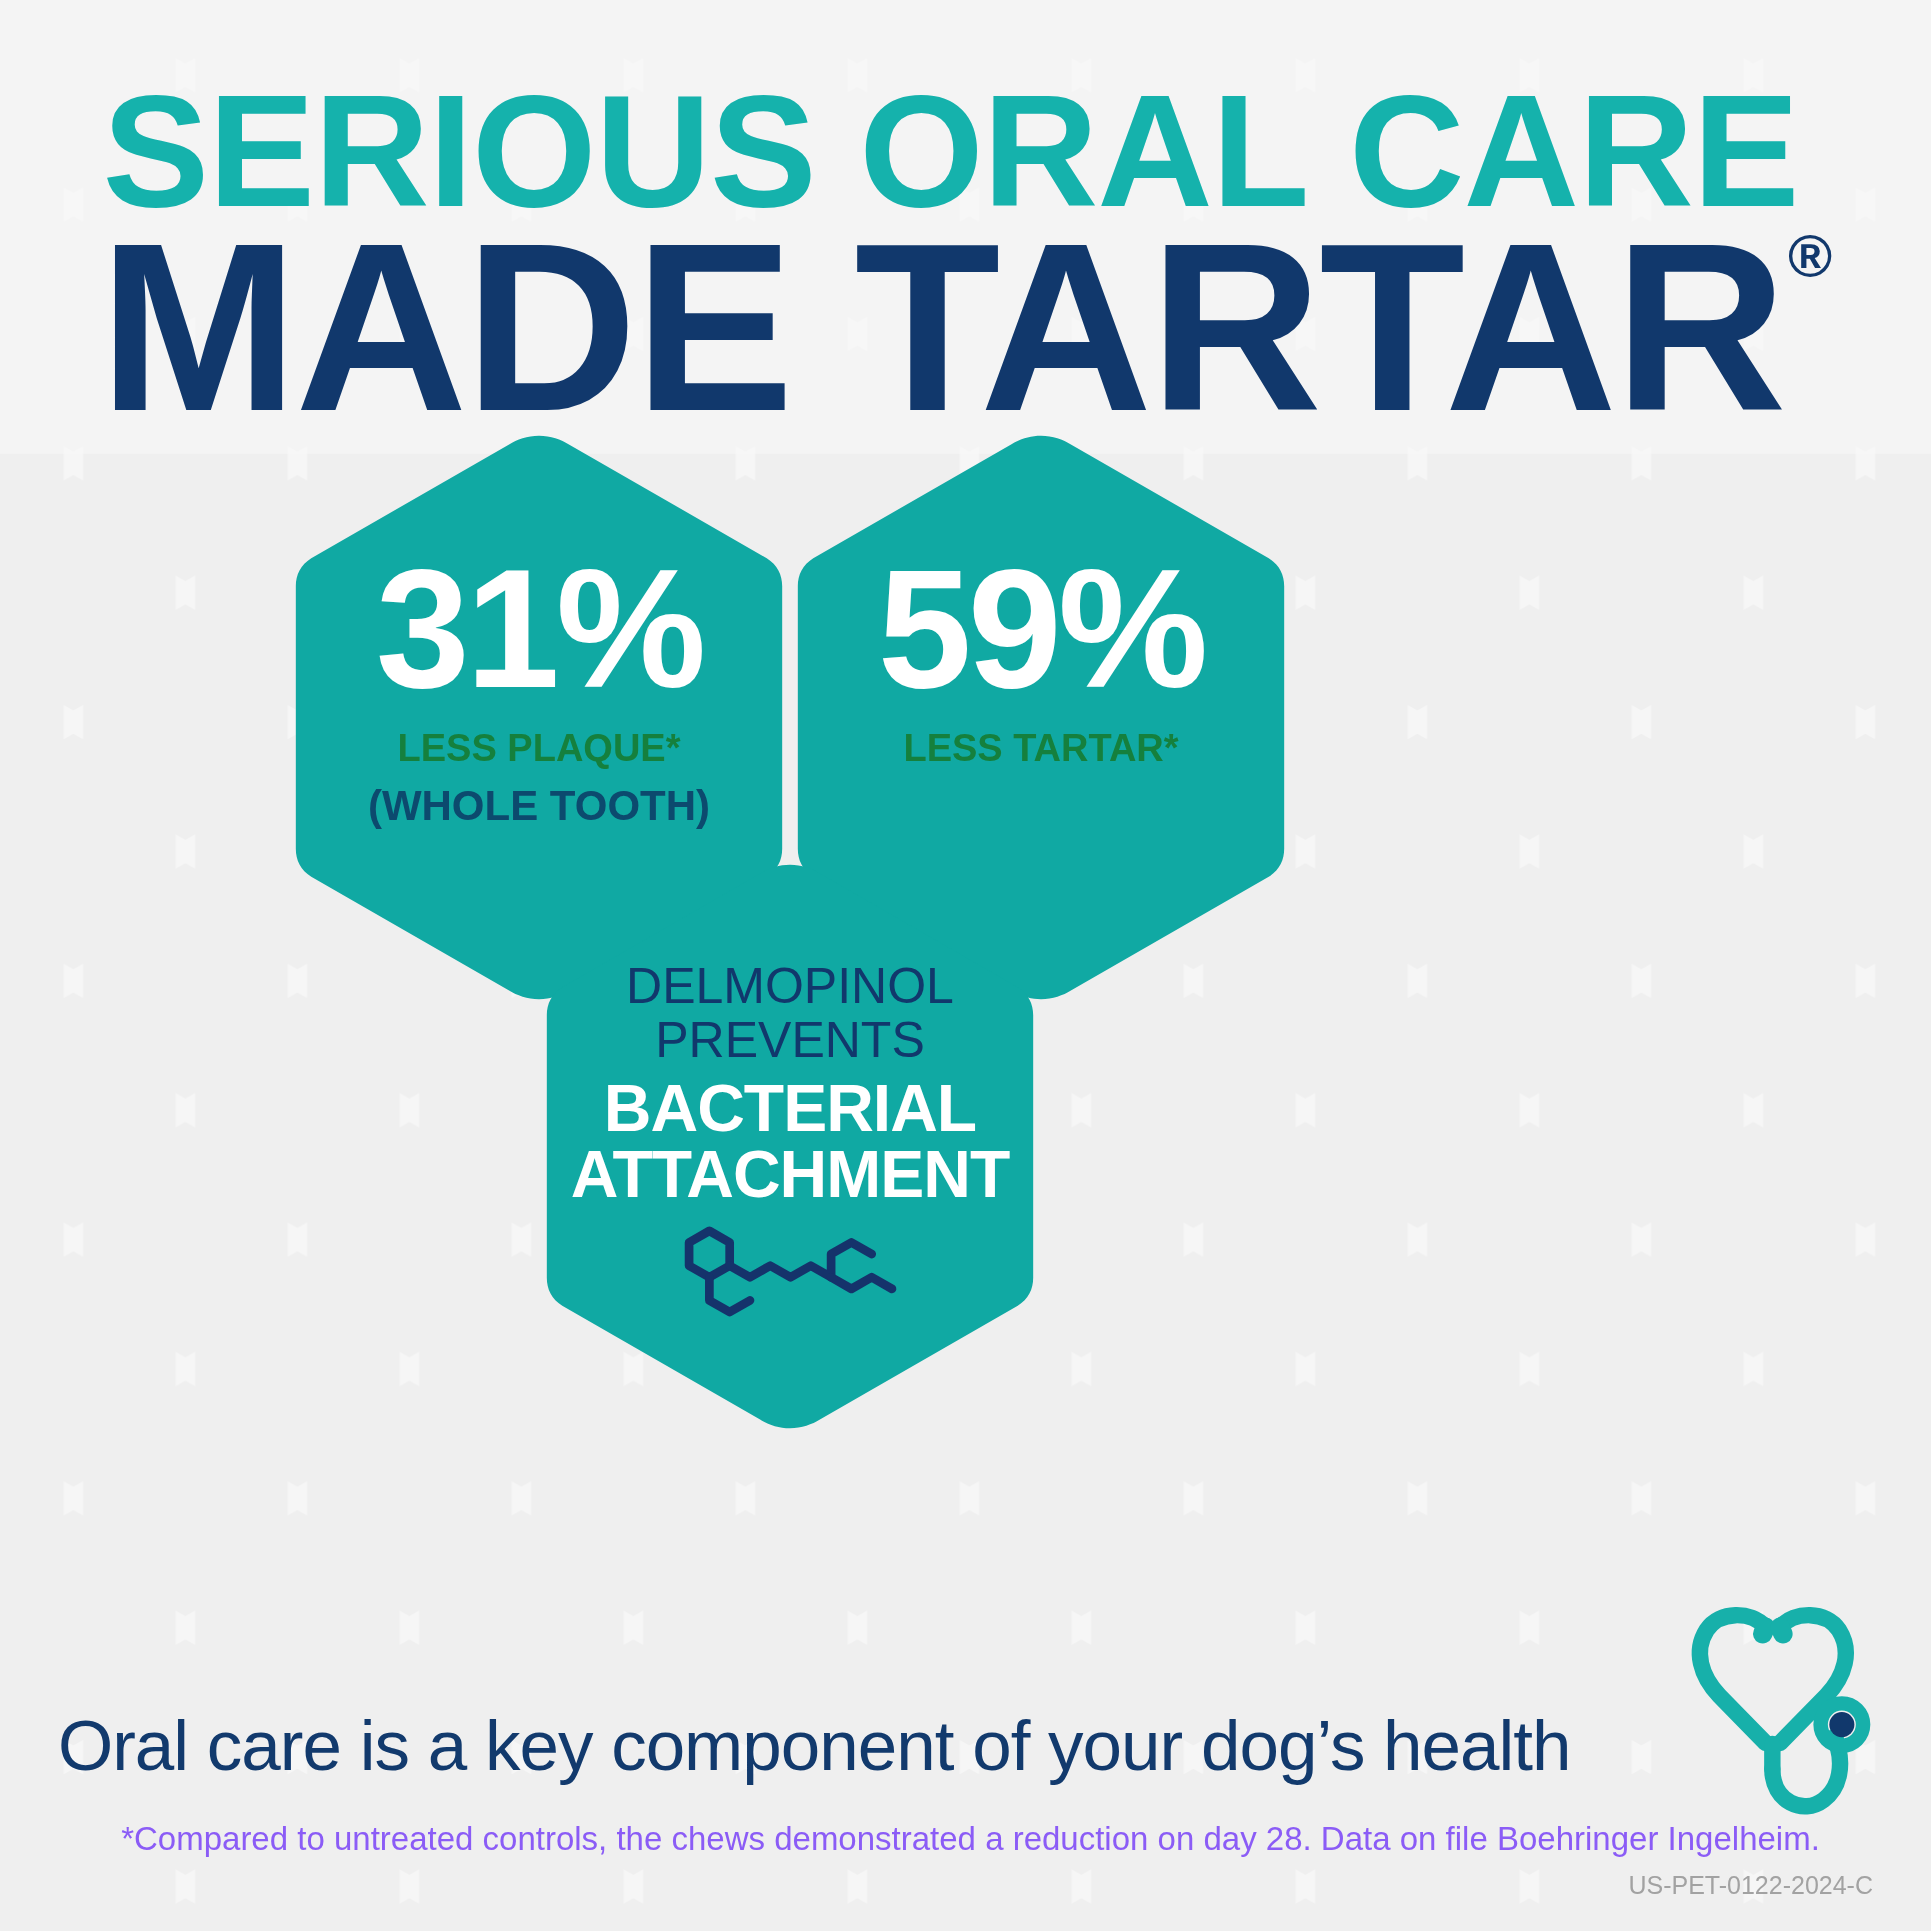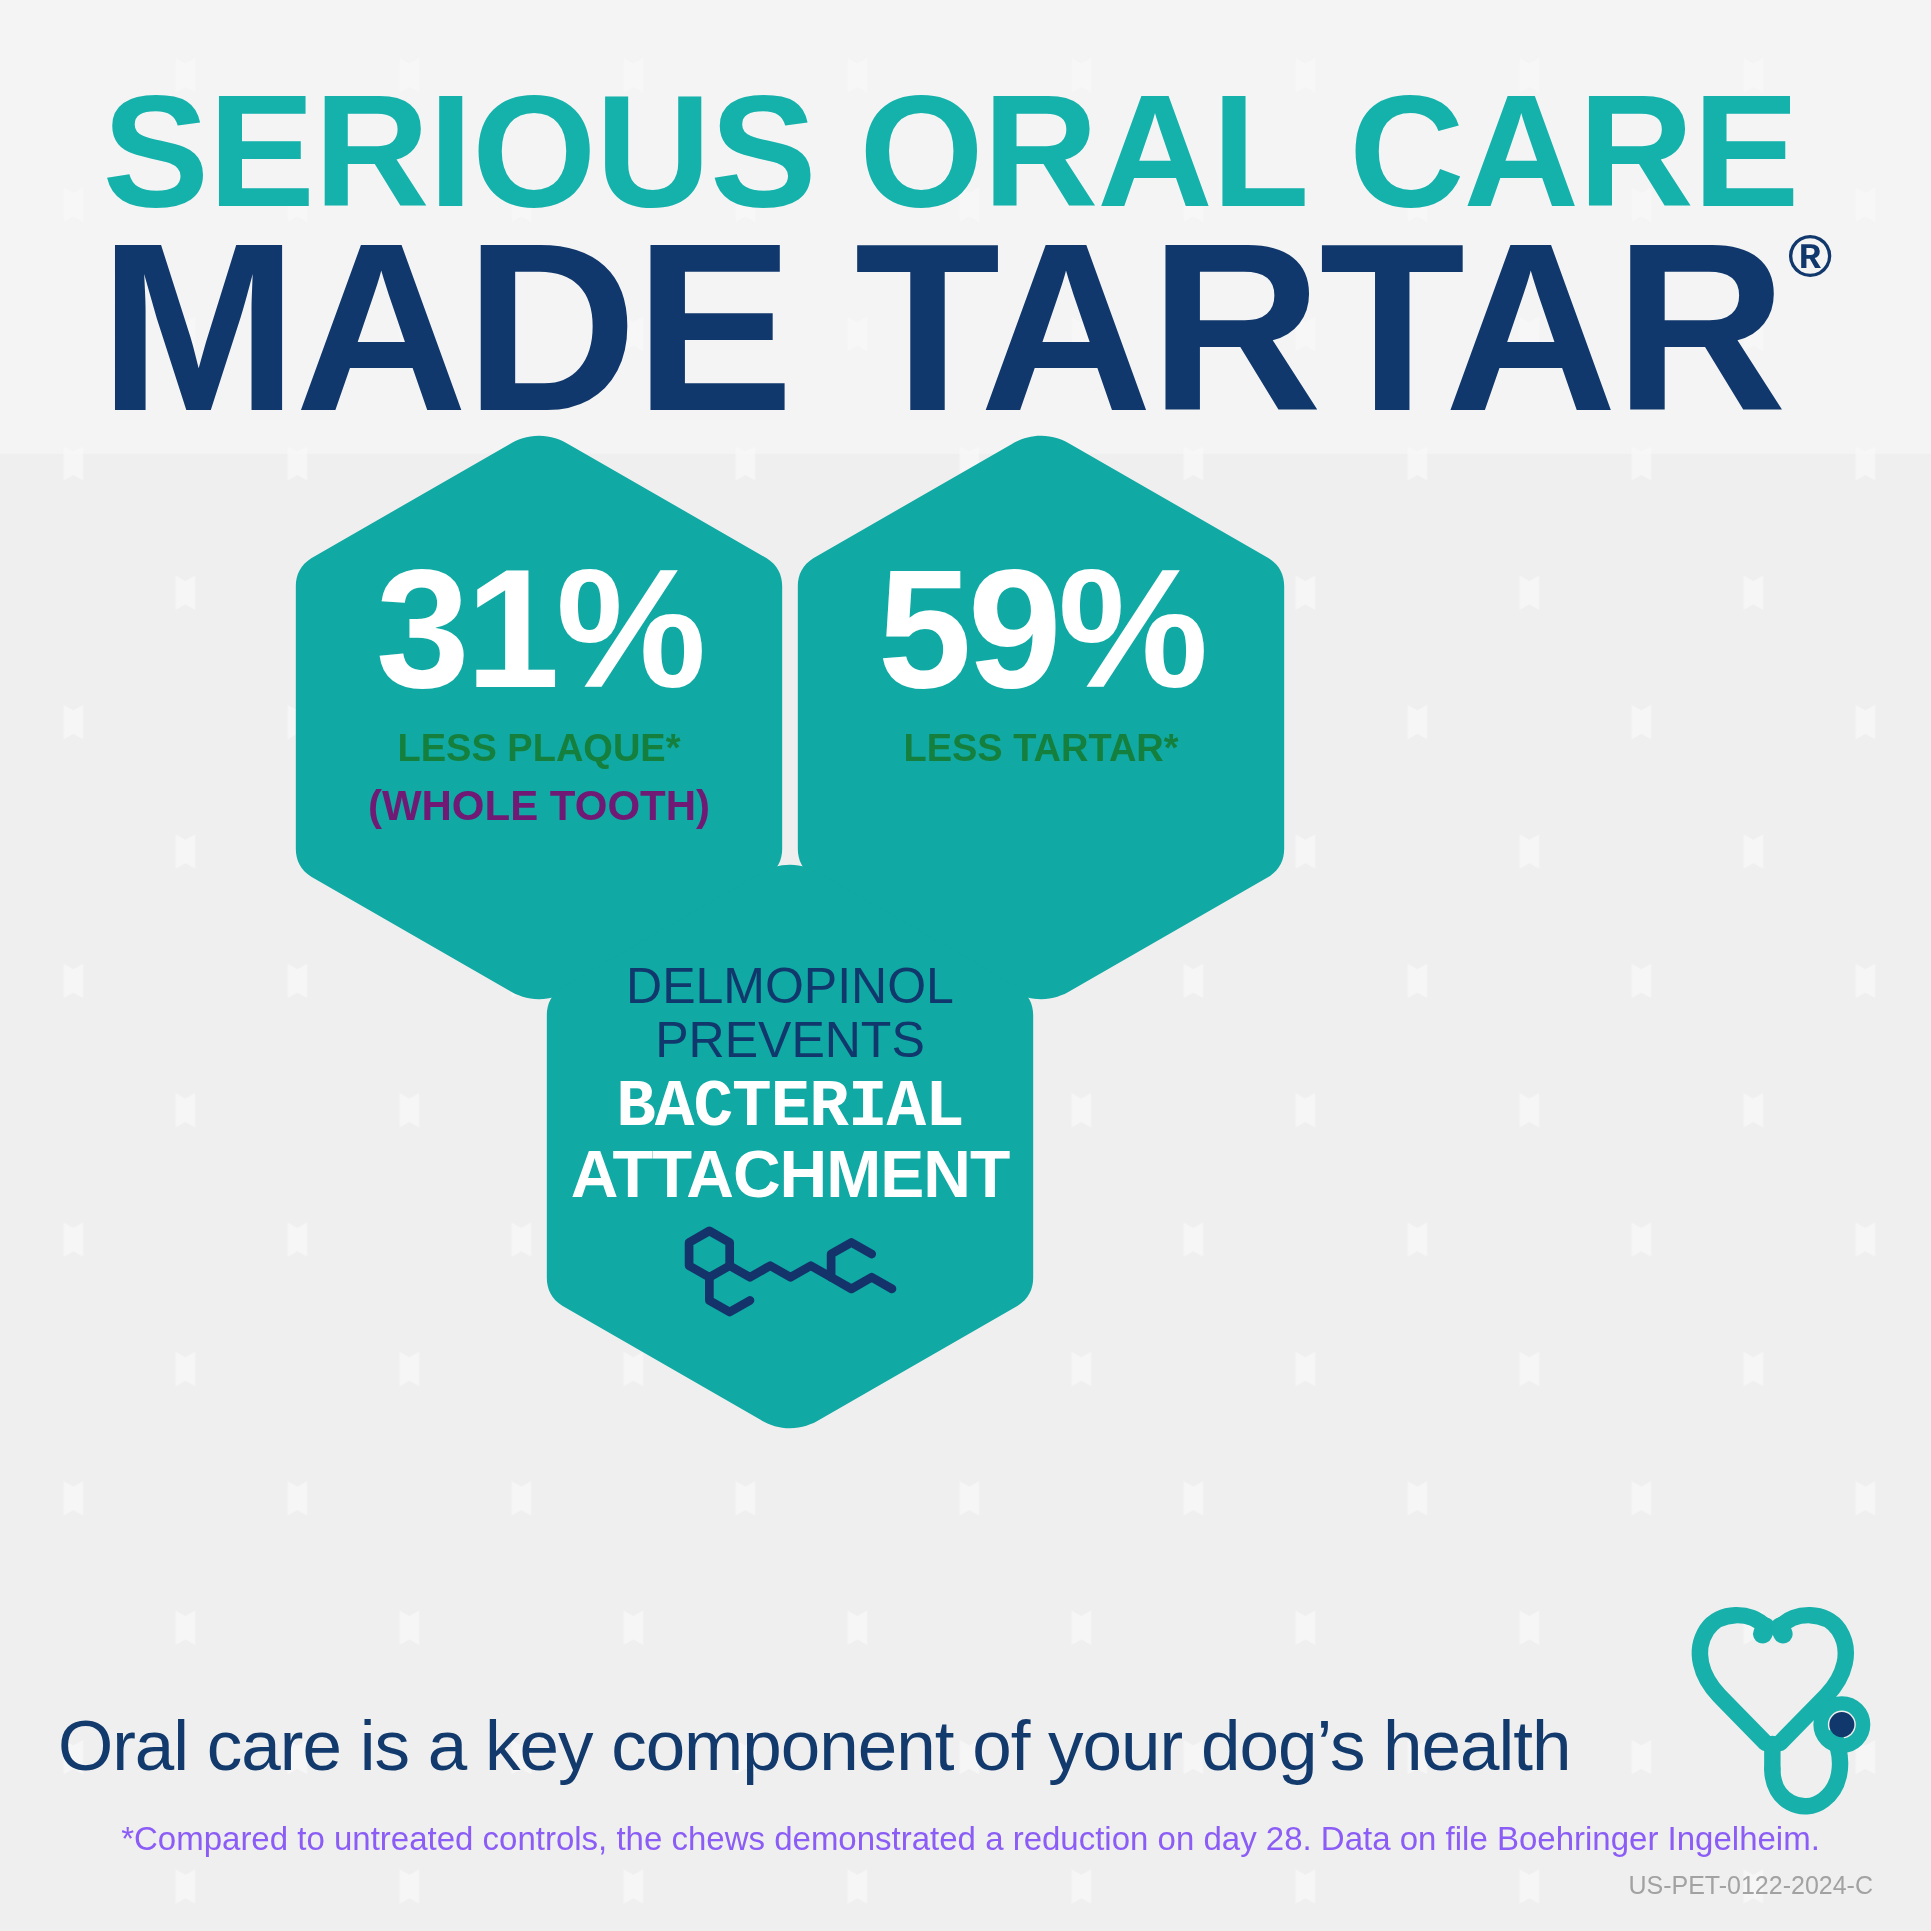--- a/index.html
+++ b/index.html
@@ -51,21 +51,21 @@
 
   .pct{
     font-size:169px;line-height:169px;font-weight:bold;color:#ffffff;
     letter-spacing:-3.9px;
   }
   .sub-white{
     font-size:38px;line-height:58px;font-weight:bold;color:#15803d;
     letter-spacing:0px;
   }
   .sub-navy{
-    font-size:42px;line-height:46px;font-weight:bold;color:#701a75;
+    font-size:42px;line-height:46px;font-weight:bold;color:#0c4a6e;
     letter-spacing:0px;
   }
   .h3navy{
     font-size:50px;line-height:54px;font-weight:normal;color:#11386c;
     letter-spacing:0px;
   }
   .h3white{
     font-size:66px;line-height:66px;font-weight:bold;color:#ffffff;
     letter-spacing:-1px;
   }
@@ -161,21 +161,21 @@
              L512 436 C512 448 507 458 496 465
              L291 583 C283 588 272 592 260 592
              C248 592 237 588 229 583
              L24 465 C13 458 8 448 8 436
              L8 164 C8 152 13 142 24 135
              L229 17 C237 12 248 8 260 8 Z" fill="#10a9a3"></path>
   </svg>
   <div style="position:absolute;left:539px;top:857px;width:502px;height:579px;">
     <div class="hextext h3navy" style="top:102px;">DELMOPINOL</div>
     <div class="hextext h3navy" style="top:156px;">PREVENTS</div>
-    <div class="hextext h3white" style="top:218px;font-family:Liberation Mono, monospace;">BACTERIAL</div>
+    <div class="hextext h3white" style="top:218px;">BACTERIAL</div>
     <div class="hextext h3white" style="top:284px;">ATTACHMENT</div>
 
     <svg style="position:absolute;left:124px;top:367px;width:257px;height:93px;" viewBox="0 0 266 96" xmlns="http://www.w3.org/2000/svg">
       <g fill="none" stroke="#15336b" stroke-width="9" stroke-linecap="round" stroke-linejoin="round">
 
         <path d="M27 19 L48 7 L69 19 L69 43 L48 55 L27 43 Z"></path>
 
         <path d="M48 55 L48 79 L69 91 L90 79"></path>
 
         <path d="M69 43 L90 55 L111 43 L132 55 L153 43 L174 55 L174 31 L195 19 L216 31"></path>

